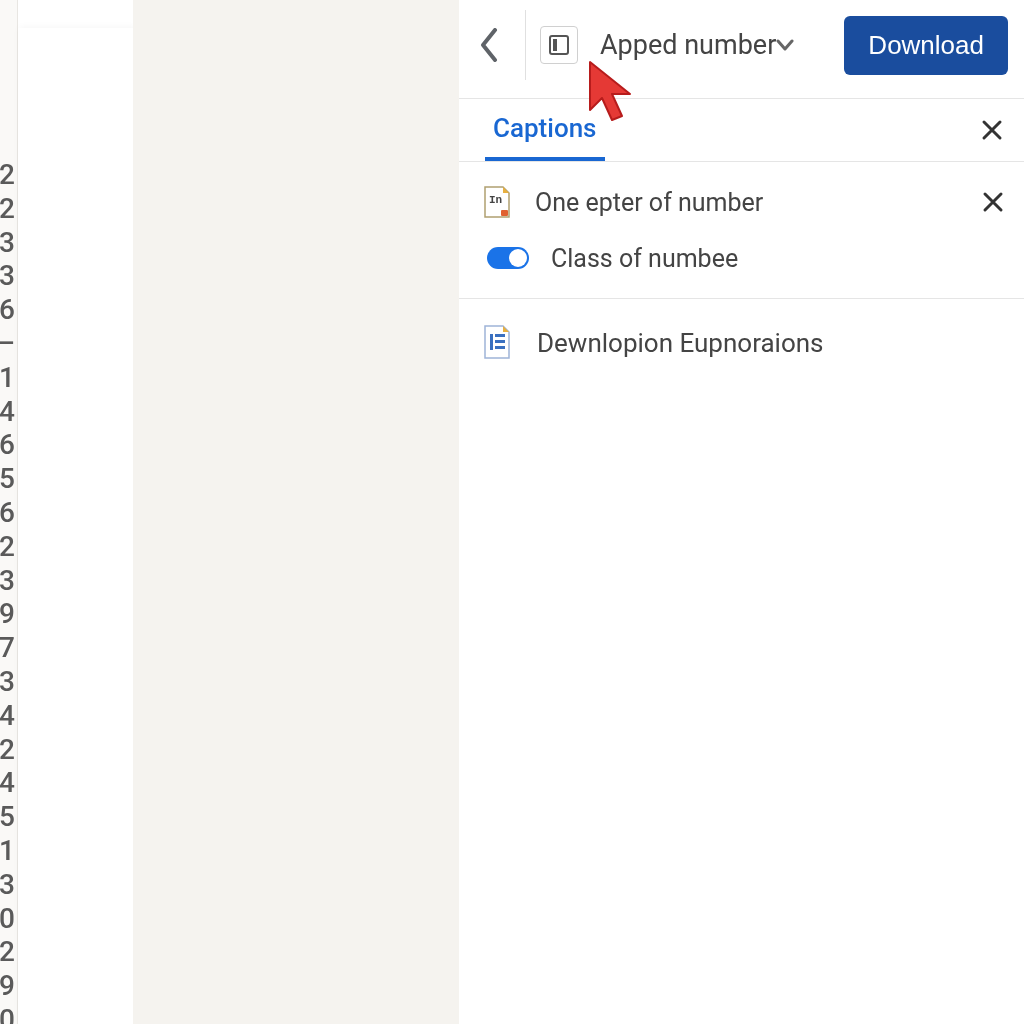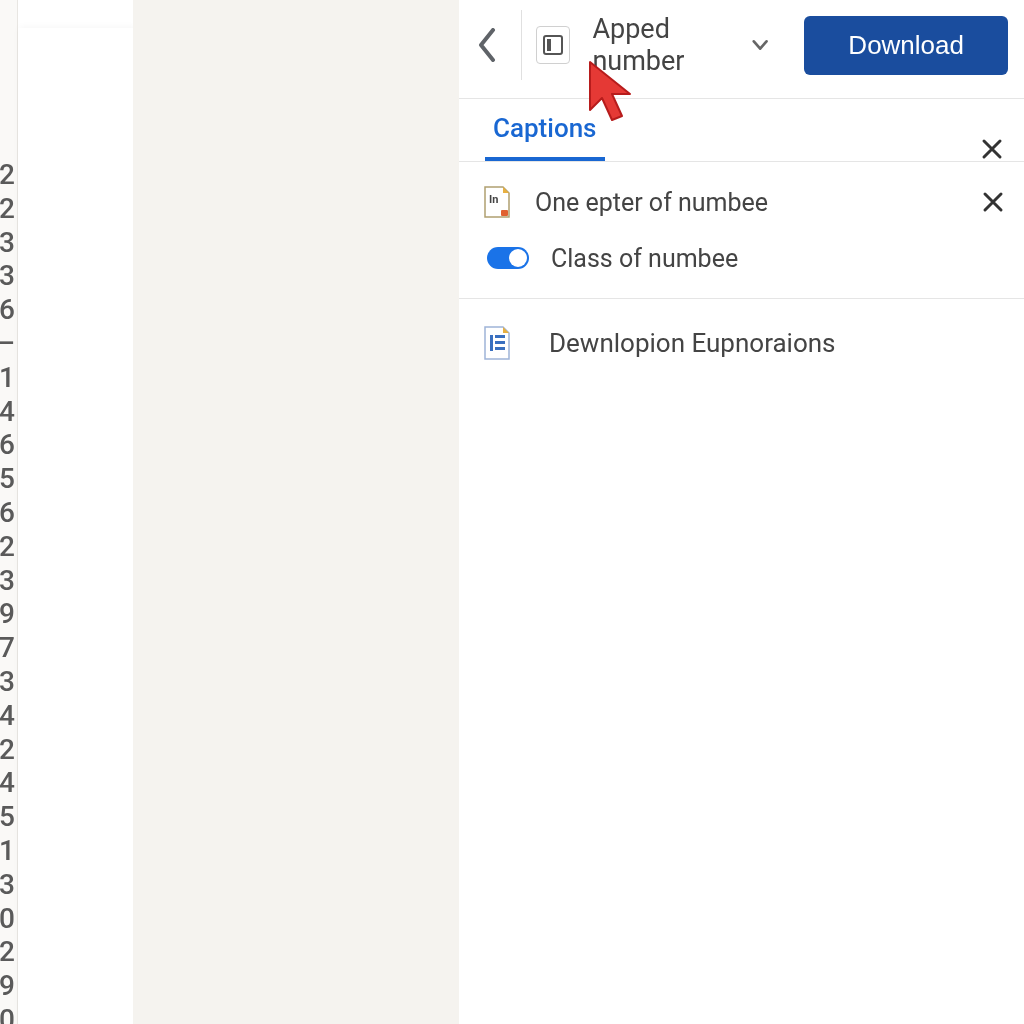--- a/index.html
+++ b/index.html
@@ -11,34 +11,34 @@
   .mid-gap { flex: 1; background: #f5f3ef; }
   .panel { flex: 0 0 565px; background: #fff; display: flex; flex-direction: column; height: 100%; }
   .toolbar { display: flex; align-items: center; height: 90px; padding: 0 16px 0 8px; gap: 14px; }
   .back-btn { width: 44px; height: 44px; display: flex; align-items: center; justify-content: center; cursor: pointer; color: #5f6368; }
   .tool-divider { width: 1px; height: 70px; background: #e0e0e0; }
   .tool-sq { width: 38px; height: 38px; border: 1px solid #d0d0d0; border-radius: 4px; display: flex; align-items: center; justify-content: center; background: #fff; cursor: pointer; }
   .cursor-overlay { position: absolute; left: 582px; top: 58px; pointer-events: none; }
   .dropdown { display: flex; align-items: center; color: #444; font-size: 27px; cursor: pointer; padding: 6px 8px; }
   .chev { color: #666; }
   .spacer { flex: 1; }
-  .download-btn { background: #1a4d9e; color: #fff; font-size: 26px; padding: 14px 44px; border-radius: 6px; border: none; cursor: pointer; font-weight: 500; }
-  .tabs-row { display: flex; align-items: flex-end; height: 64px; border-top: 1px solid #e5e5e5; border-bottom: 1px solid #e5e5e5; padding: 0 20px 0 26px; margin-top: 8px; }
+  .download-btn { background: #1a4d9e; color: #fff; font-size: 26px; padding: 14px 24px; border-radius: 6px; border: none; cursor: pointer; font-weight: 500; }
+  .tabs-row { display: flex; align-items: center; height: 64px; border-top: 1px solid #e5e5e5; border-bottom: 1px solid #e5e5e5; padding: 0 20px 0 26px; margin-top: 8px; }
   .tab { font-size: 26px; padding: 0 8px; height: 100%; display: flex; align-items: center; color: #555; cursor: pointer; margin-right: 24px; }
   .tab.active { color: #1967d2; border-bottom: 4px solid #1967d2; font-weight: 500; }
   .tabs-close { margin-left: auto; color: #333; cursor: pointer; }
   .options { padding: 12px 20px 0 22px; }
   .opt-row { display: flex; align-items: center; height: 56px; gap: 22px; font-size: 25px; color: #444; }
   .opt-row .close { margin-left: auto; color: #333; cursor: pointer; }
-  .opt-icon { width: 32px; height: 34px; display: flex; align-items: center; justify-content: center; }
+  .opt-icon { width: 32px; height: 34px; display: flex; align-items: flex-end; justify-content: center; font-family: Liberation Mono, monospace; }
   .toggle { width: 42px; height: 22px; border-radius: 22px; background: #1a73e8; position: relative; cursor: pointer; }
   .toggle .knob { width: 18px; height: 18px; background: #fff; border-radius: 50%; position: absolute; top: 2px; right: 2px; }
   .toggle-col { width: 48px; display: flex; justify-content: flex-end; }
   .section-sep { height: 1px; background: #e5e5e5; margin: 12px -20px 12px -22px; }
-  .extra-row { display: flex; align-items: center; height: 64px; gap: 36px; font-size: 26px; color: #444; cursor: pointer; }
+  .extra-row { display: flex; align-items: center; height: 64px; gap: 24px; font-size: 26px; color: #444; cursor: pointer; }
   svg { display: block; }
 </style>
 </head>
 <body>
 
 <div class="app">
   <div class="left-gutter" id="gutter">
       <div class="gutter-num">2</div>
       <div class="gutter-num">2</div>
       <div class="gutter-num">3</div>
@@ -105,21 +105,21 @@
     <div class="options">
       <div class="opt-row">
         <div class="opt-icon">
           <svg width="30" height="34" viewBox="0 0 30 34">
             <path d="M3 2 h18 l6 6 v24 h-24 z" fill="#fff" stroke="#b0a070" stroke-width="1.5"></path>
             <path d="M21 2 v6 h6" fill="#e8b040"></path>
             <text x="7" y="18" font-size="11" font-weight="700" fill="#444">In</text>
             <rect x="19" y="25" width="7" height="6" fill="#e06030" rx="1"></rect>
           </svg>
         </div>
-        <span>One epter of numbee</span>
+        <span>One epter of number</span>
         <div class="close">
           <svg width="22" height="22" viewBox="0 0 22 22">
               <path d="M3 3 L19 19 M19 3 L3 19" stroke="#333" stroke-width="3" stroke-linecap="round"></path>
             </svg>
         </div>
       </div>
 
 
 
       <div class="opt-row">

